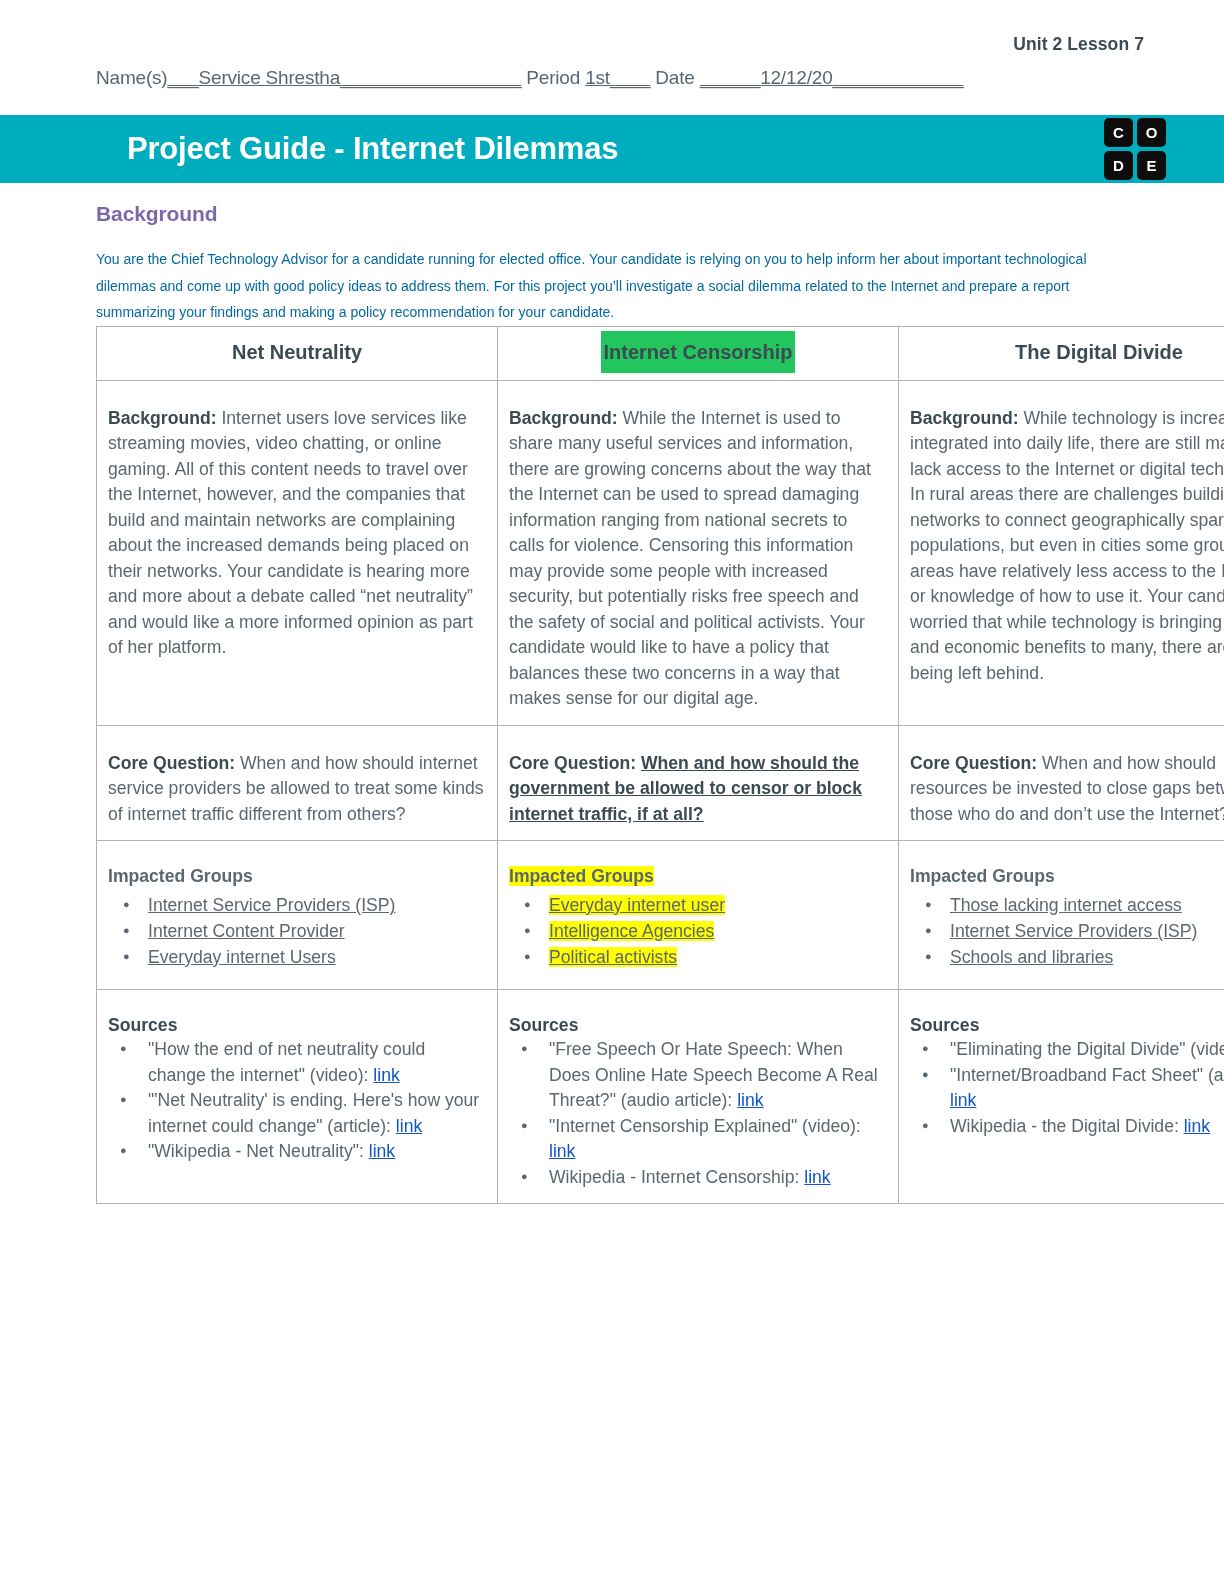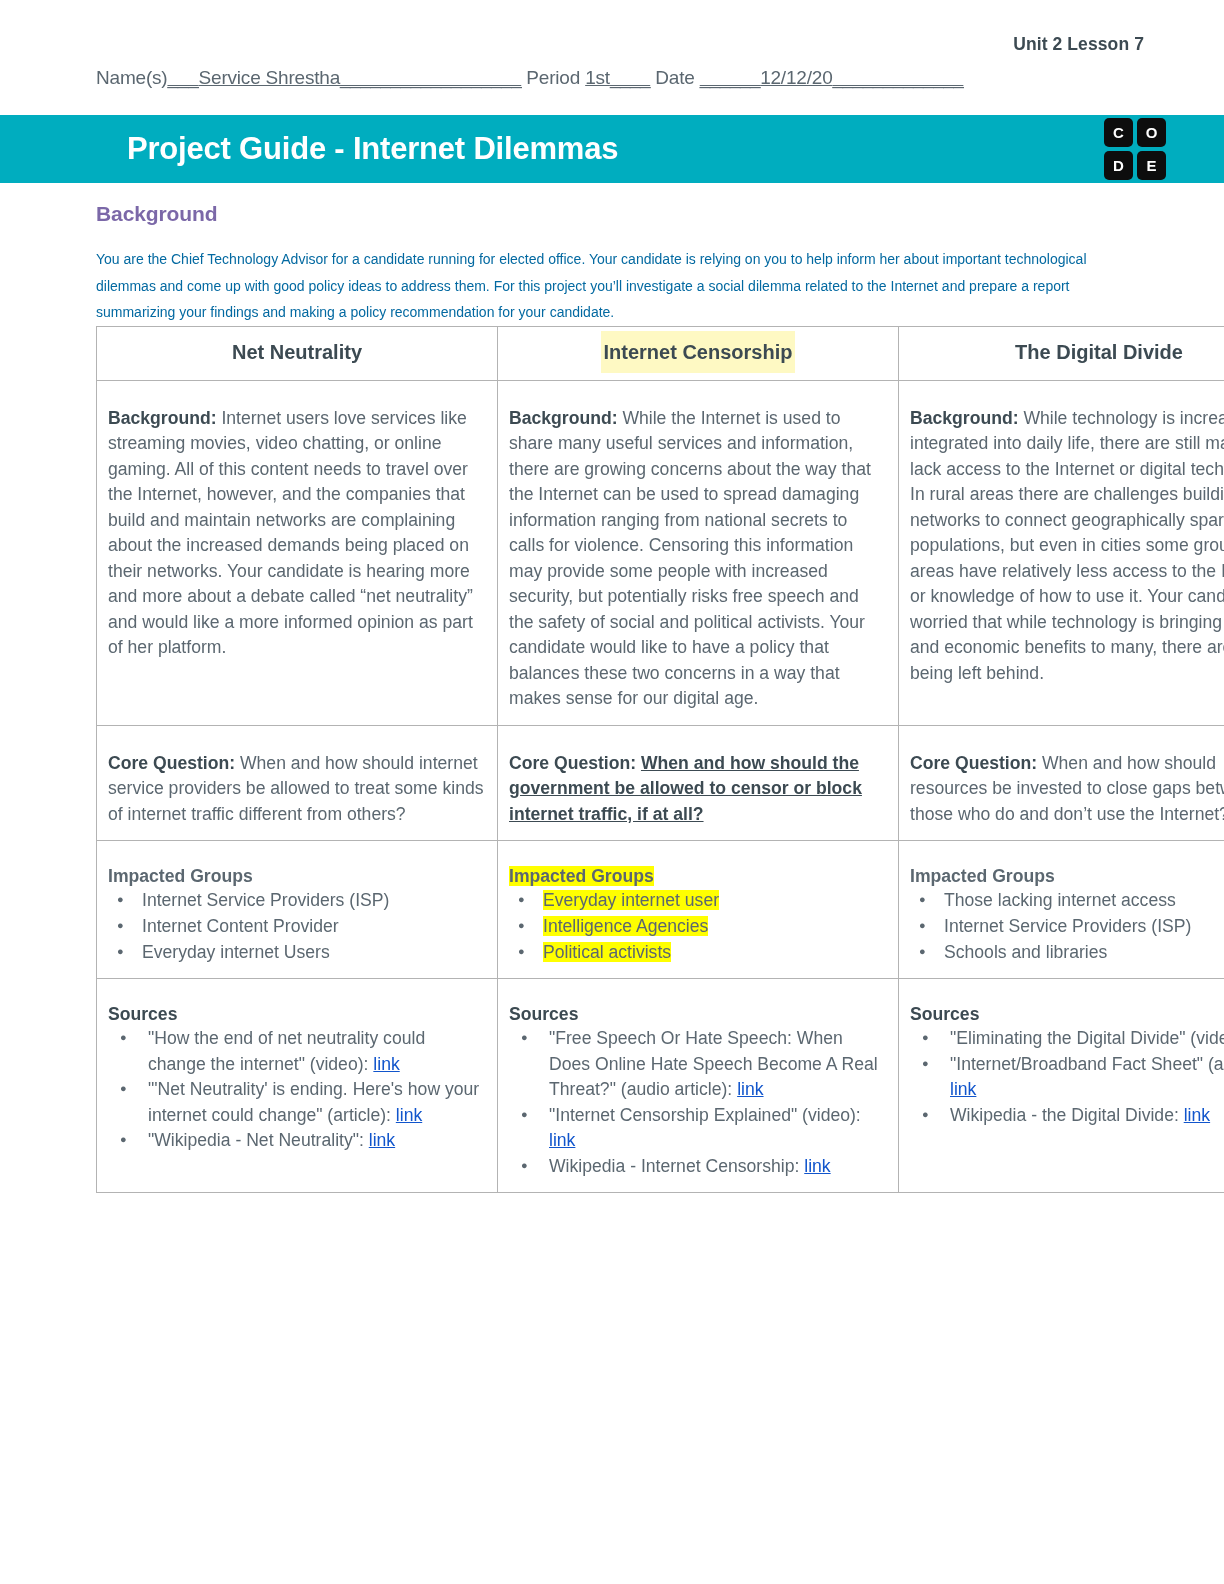--- a/index.html
+++ b/index.html
@@ -115,21 +115,21 @@
     padding: 25px 11px 13px 11px;
   }
   table.dilemma th {
     text-align: center;
     font-size: 20px;
     font-weight: bold;
     color: #3c4a52;
     padding: 14px 8px 16px 8px;
   }
   th .hl-orange {
-    background: #fef9c3;
+    background: #22c55e;
     padding: 10px 3px;
   }
   td .cell {
     font-size: 17.6px;
     line-height: 25.5px;
     color: #5b6770;
   }
   td .cell b { color: #3c4a52; font-weight: bold; }
   .cq-answer {
     font-weight: bold;
@@ -137,23 +137,24 @@
     color: #3c4a52;
   }
   .groups-title {
     font-size: 17.6px;
     font-weight: bold;
     color: #5b6770;
     margin-bottom: 1px;
   }
   .hl-yellow { background: #ffff00; }
   ul.bullets {
-    margin: 0;
+    margin: 6px;
     padding-left: 34px;
     list-style: none;
+    text-decoration: underline;
   }
   ul.bullets li {
     font-size: 17.6px;
     line-height: 25.8px;
     color: #5b6770;
     position: relative;
     margin-bottom: 0;
   }
   ul.bullets li::before {
     content: "\25CF";

